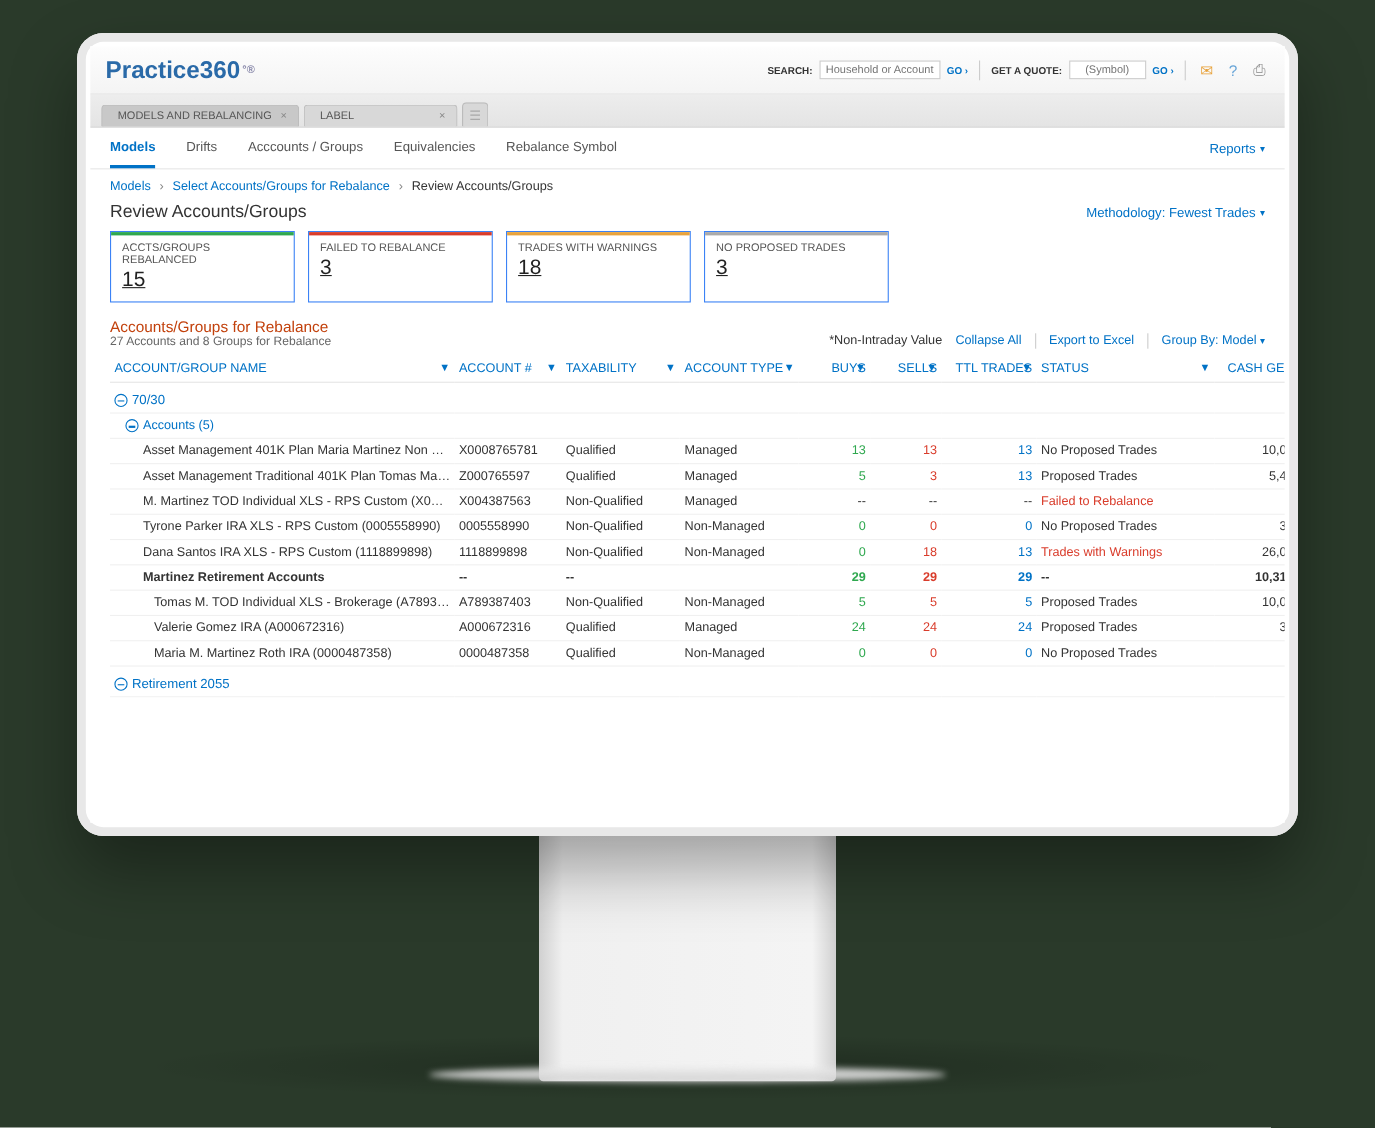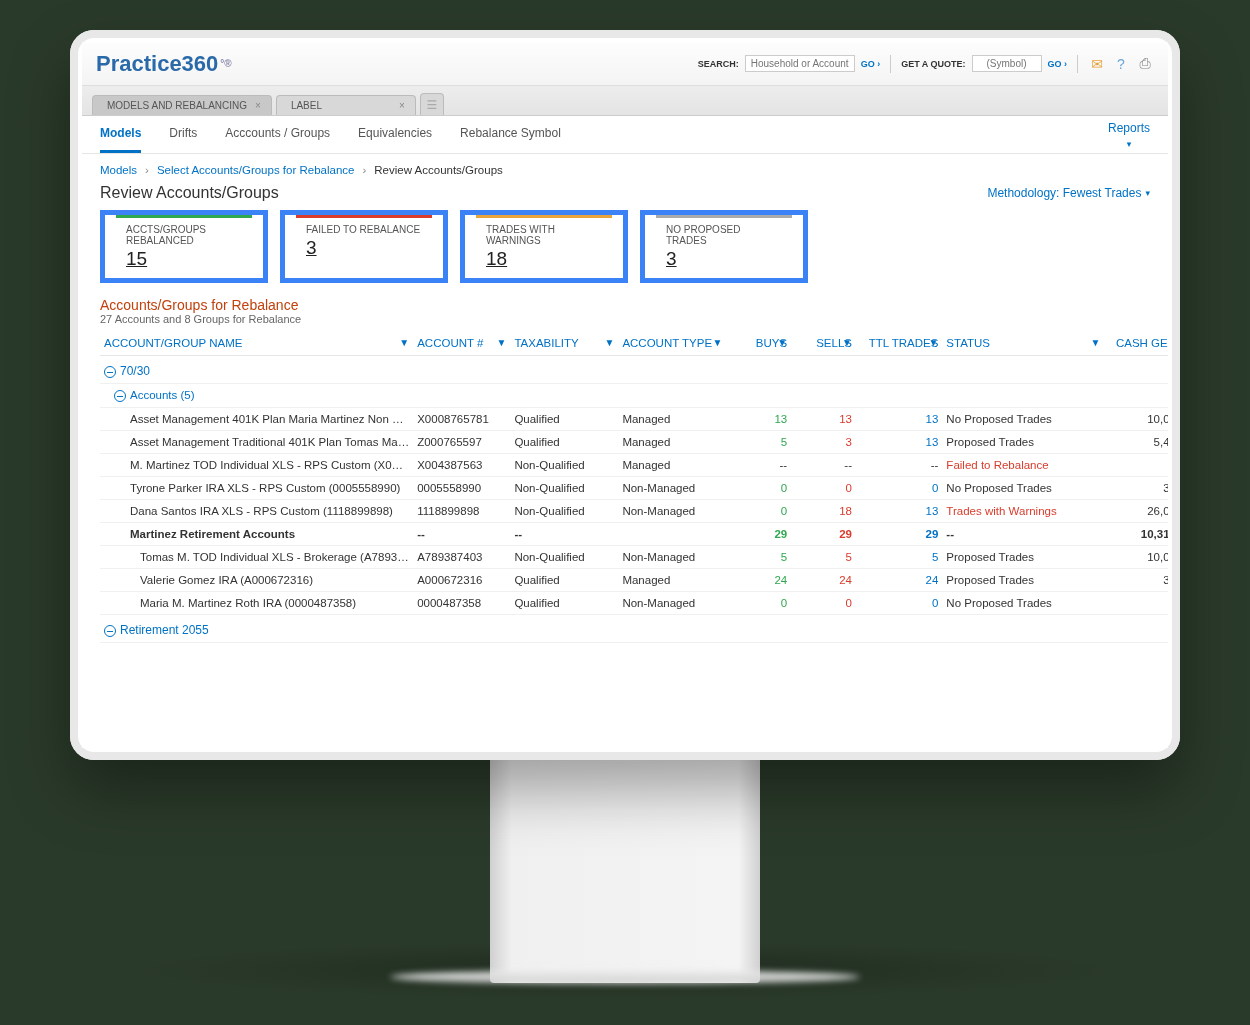--- a/index.html
+++ b/index.html
@@ -116,43 +116,43 @@
     display: flex; align-items: center;
     padding: 0 18px;
     border-bottom: 1px solid #e5e5e5;
     height: 38px;
     font-size: 12px;
     color: #555;
     gap: 28px;
   }
   .subnav .navitem { cursor: pointer; padding: 10px 0; }
   .subnav .navitem.active { color: #0072c6; border-bottom: 3px solid #0072c6; font-weight:600; }
-  .subnav .reports { margin-left:auto; color:#0072c6; cursor:pointer; display:flex;align-items:center;gap:4px;flex-direction:column;}
+  .subnav .reports { margin-left:auto; color:#0072c6; cursor:pointer; display:flex;align-items:center;gap:4px;}
 
   .breadcrumb {
     padding: 10px 18px 6px;
     font-size: 11.5px;
     color: #0072c6;
     display:flex; gap:8px; align-items:center;
   }
   .breadcrumb .sep { color:#888; }
   .breadcrumb .current { color:#333; }
 
   .page-row {
     display:flex; align-items:center; justify-content:space-between;
     padding: 2px 18px 8px;
   }
   .page-title { font-size: 16px; color:#333; }
   .methodology { color:#0072c6; font-size:12px; cursor:pointer; display:flex;align-items:center;gap:4px;}
 
   .cards { display:flex; gap:12px; padding: 0 18px 10px; }
   .card {
     flex: 0 0 168px;
-    border:5px solid #3b82f6;
-    padding: 6px 21px 8px;
+    border:1px solid #3b82f6;
+    padding: 6px 10px 8px;
   }
   .card .bar { height:3px; margin:-6px -10px 6px; }
   .card .label { font-size:10px; color:#555; }
   .card .value { font-size:19px; color:#222; margin-top:2px;text-decoration:underline; }
   .bar.green{background:#2fa84f;} .bar.red{background:#d93c2b;}
   .bar.orange{background:#e8a33d;} .bar.gray{background:#aaa;}
 
   .section-row {
     display:flex; justify-content:space-between; align-items:flex-end;
     padding: 4px 18px 2px;
@@ -282,20 +282,31 @@
           <div class="bar gray"></div>
           <div class="label">NO PROPOSED TRADES</div>
           <div class="value">3</div>
         </div>
       </div>
 
   <div class="section-row">
     <div>
       <div class="section-title">Accounts/Groups for Rebalance</div>
       <div class="section-sub">27 Accounts and 8 Groups for Rebalance</div>
+    </div>
+    <div class="section-actions">
+      <span class="note">*Non-Intraday Value</span>
+      <span>Collapse All</span>
+      <span class="sep-v"></span>
+      <span>Export to Excel</span>
+      <span class="sep-v"></span>
+      <span>
+        <span>Group By: Model</span>
+        <span class="chev">▾</span>
+      </span>
     </div>
   </div>
 
   <div class="table-wrap">
     <table>
       <colgroup>
         <col style="width:290px">
             <col style="width:90px">
             <col style="width:100px">
         <col style="width:100px">

